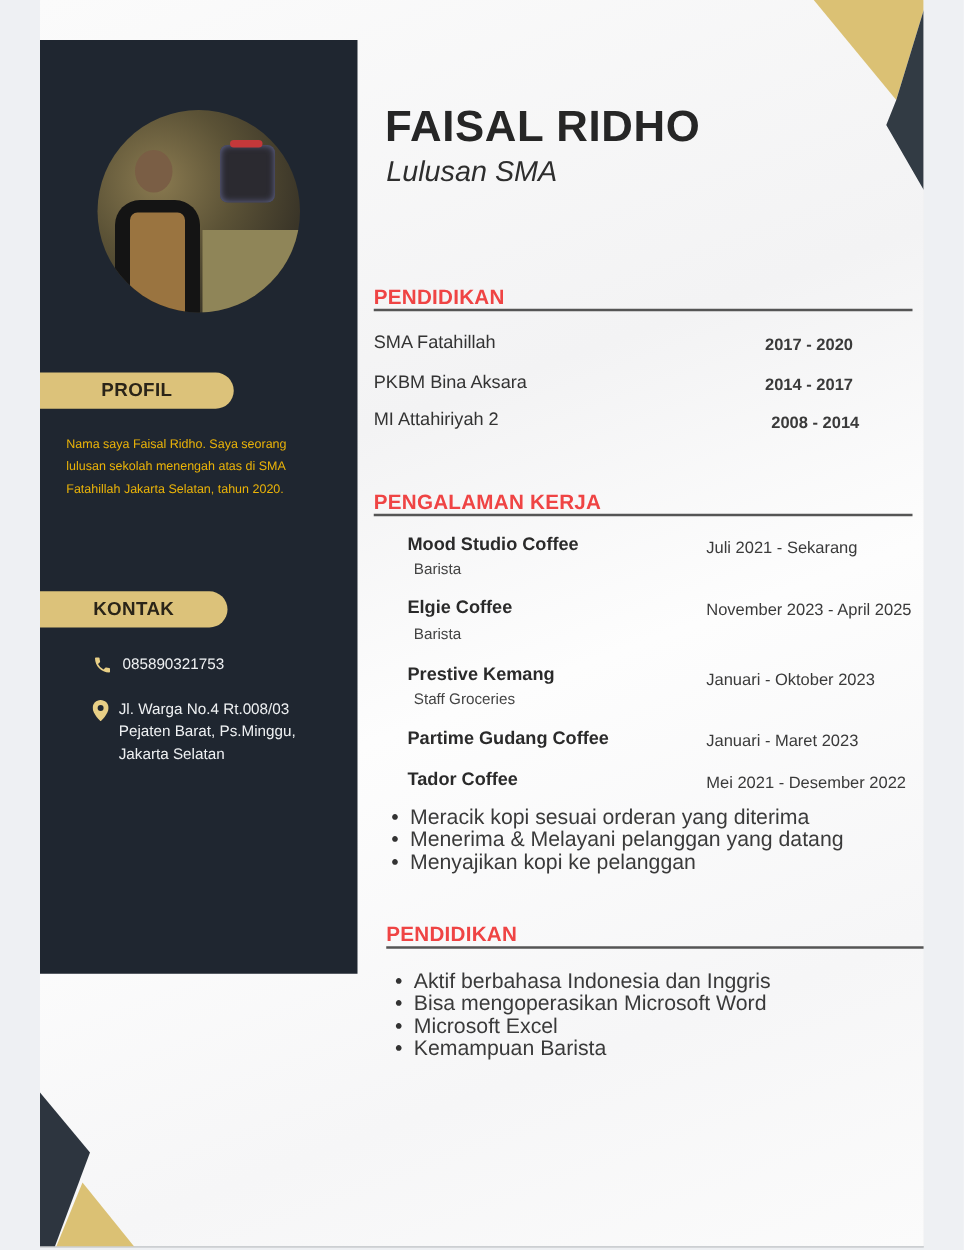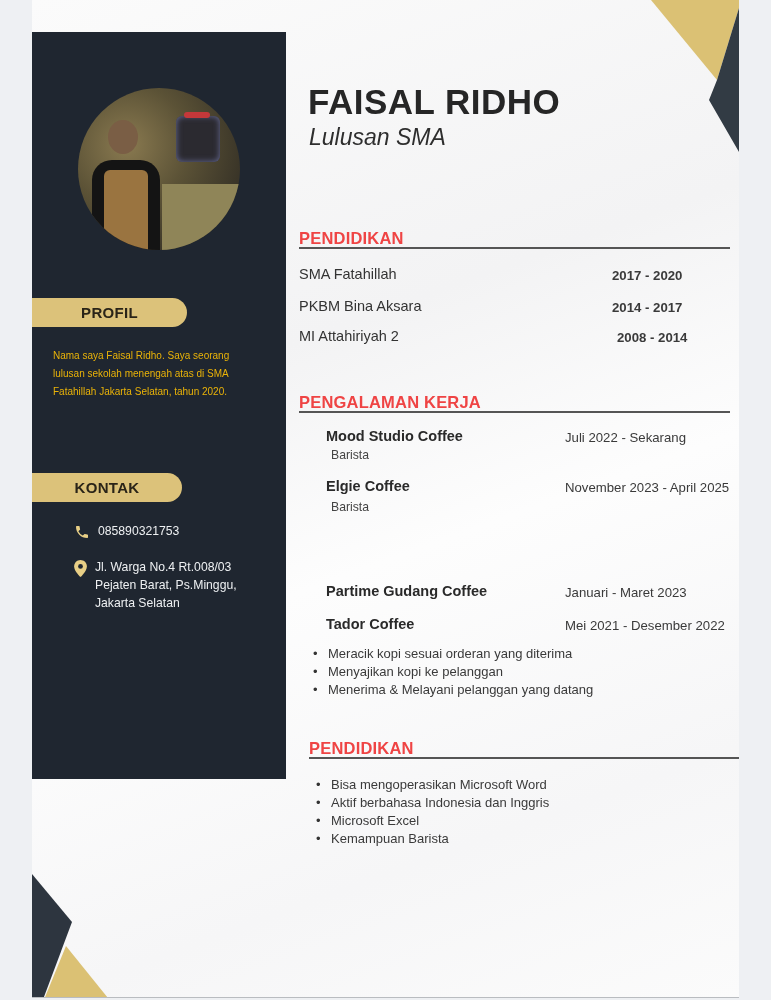--- a/index.html
+++ b/index.html
@@ -27,21 +27,21 @@
   .main-title { position:absolute; left:276px; top:82px; font-size:35px; font-weight:bold; color:#262626; letter-spacing:0.5px; }
   .main-subtitle { position:absolute; left:277px; top:124px; font-size:23px; font-style:italic; color:#2e2e2e; }
   .sec-head { position:absolute; font-size:16.5px; font-weight:bold; color:#ef4444; letter-spacing:0.2px; }
   .sec-line { position:absolute; height:1.5px; background:#555; }
   .edu-row { position:absolute; left:267px; width:420px; font-size:14.5px; color:#333; }
   .edu-row .yr { position:absolute; top:2px; font-size:13.2px; color:#3a3a3a;font-weight:bold; }
   .job { position:absolute; left:267px; width:440px;margin-left:27px; }
   .job .co { font-size:14.5px; font-weight:bold; color:#2a2a2a; }
   .job .role { font-size:12.2px; color:#444; margin-left:5px; margin-top:4px; }
   .job .dt { position:absolute; left:239px; top:2px; font-size:13.2px; color:#3a3a3a; }
-  ul.bullets { position:absolute; margin:0; padding-left:0; list-style:none; font-size:13px; color:#3a3a3a; line-height:18px; }
+  ul.bullets { position:absolute; margin:0; padding-left:0; list-style:none; font-size:17px; color:#3a3a3a; line-height:18px; }
   ul.bullets li { position:relative; padding-left:15px; }
   ul.bullets li::before { content:"•"; position:absolute; left:0; top:0; color:#333; }
   .corner-tr { position:absolute; right:0; top:0; width:100px; height:155px; }
 </style>
 </head>
 <body>
 
 <div class="page">
   <div class="page-bg"></div>
 
@@ -107,44 +107,49 @@
     <span>MI Attahiriyah 2</span>
     <span class="yr" style="left:318px;">2008 - 2014</span>
   </div>
 
   <div class="sec-head" style="left:267px; top:393px;">PENGALAMAN KERJA</div>
   <div class="sec-line" style="left:267px; top:411px; width:431px;"></div>
 
   <div class="job" style="top:428px;">
     <div class="co">Mood Studio Coffee</div>
     <div class="role">Barista</div>
-    <div class="dt">Juli 2022 - Sekarang</div>
+    <div class="dt">Juli 2021 - Sekarang</div>
   </div>
   <div class="job" style="top:478px;">
     <div class="co">Elgie Coffee</div>
     <div class="role" style="margin-top:6px;">Barista</div>
     <div class="dt">November 2023 - April 2025</div>
+  </div>
+  <div class="job" style="top:532px;">
+    <div class="co">Prestive Kemang</div>
+    <div class="role">Staff Groceries</div>
+    <div class="dt" style="top:4px;">Januari - Oktober 2023</div>
   </div>
   <div class="job" style="top:583px;">
     <div class="co">Partime Gudang Coffee</div>
     <div class="dt">Januari - Maret 2023</div>
   </div>
   <div class="job" style="top:616px;">
     <div class="co">Tador Coffee</div>
     <div class="dt">Mei 2021 - Desember 2022</div>
   </div>
 
   <ul class="bullets" style="left:281px; top:645px;">
     <li>Meracik kopi sesuai orderan yang diterima</li>
+    <li>Menerima &amp; Melayani pelanggan yang datang</li>
     <li>Menyajikan kopi ke pelanggan</li>
-    <li>Menerima &amp; Melayani pelanggan yang datang</li>
   </ul>
 
   <div class="sec-head" style="left:277px; top:739px;">PENDIDIKAN</div>
   <div class="sec-line" style="left:277px; top:757px; width:430px;"></div>
 
   <ul class="bullets" style="left:284px; top:776px;">
+    <li>Aktif berbahasa Indonesia dan Inggris</li>
     <li>Bisa mengoperasikan Microsoft Word</li>
-    <li>Aktif berbahasa Indonesia dan Inggris</li>
     <li>Microsoft Excel</li>
     <li>Kemampuan Barista</li>
   </ul>
 </div>
 
 </body></html>

